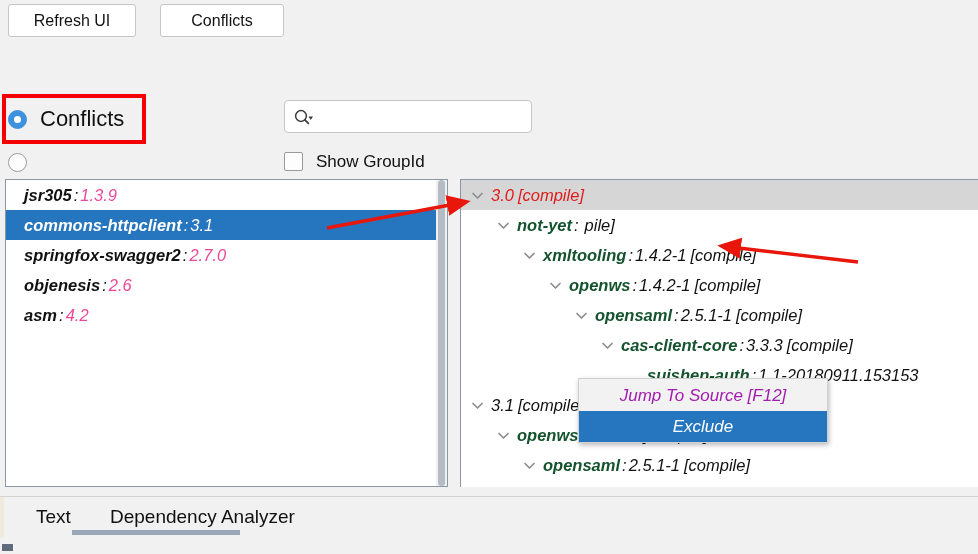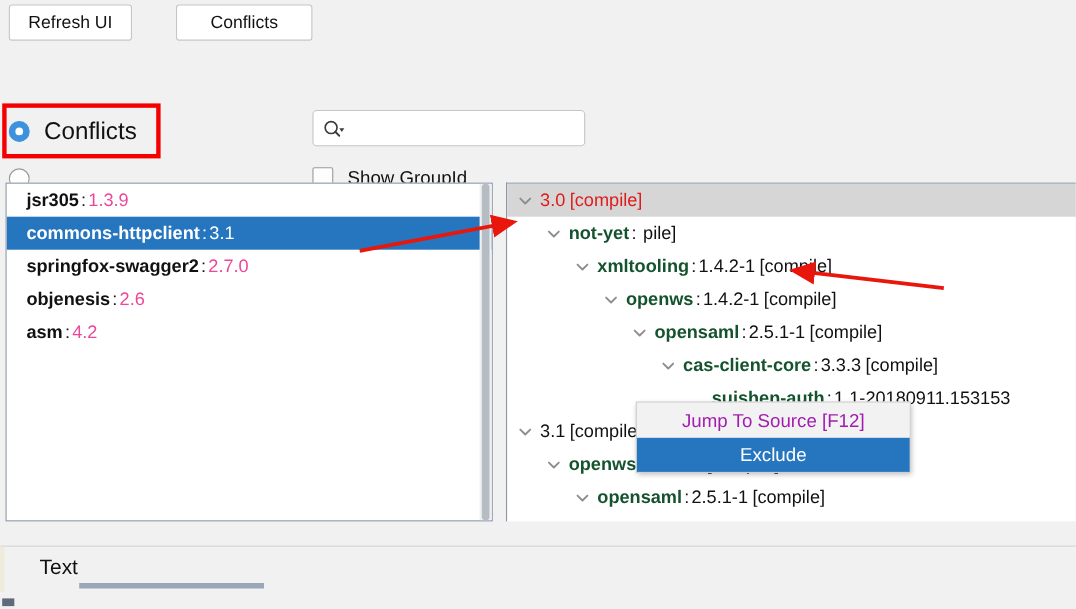--- a/index.html
+++ b/index.html
@@ -35,21 +35,21 @@
     font-family: "Liberation Sans", sans-serif;
     font-size: 16px;
     color: #111;
     padding: 0 14px;
     cursor: default;
     display: flex;
     align-items: center;
     justify-content: center;
     box-sizing: border-box;
   }
-  #btn-refresh { left: 8px; width: 112px; }
+  #btn-refresh { left: 8px; width: 128px; }
   #btn-reimport { left: 160px; width: 124px; }
 
   
   .options {
     position: absolute;
     left: 0; top: 44px;
     width: 978px; height: 134px;
     background: #f1f1f1;
   }
   .radio-row {
@@ -148,22 +148,22 @@
     margin-left: 13px;
     font-size: 17px;
     color: #111;
     white-space: nowrap;
     line-height: 1;
   }
 
   
   #panels {
     position: absolute;
-    left: 0; top: 164px;
-    width: 881px; height: 312px;
+    left: 0; top: 177px;
+    width: 881px; height: 312px; font-style: italic;
   }
 
   #left-panel {
     position: absolute;
     left: 5px; top: 2px;
     width: 443px; height: 308px;
     background: #ffffff;
     border: 1px solid #8a97a5;
     box-sizing: border-box;
     overflow: hidden;
@@ -526,16 +526,17 @@
       <polygon points="0 0, 7 3.1, 0 6.2" fill="#e8160b"></polygon>
     </marker>
   </defs>
   <line x1="327" y1="228" x2="466" y2="202" stroke="#e8160b" stroke-width="3.4" marker-end="url(#arrowhead)"></line>
   <line x1="858" y1="262" x2="722" y2="246" stroke="#e8160b" stroke-width="3.4" marker-end="url(#arrowhead)"></line>
 </svg>
 
 <div id="tabbar">
   <div id="tabbar-left-edge"></div>
   <div class="tab" id="tab-text">Text</div>
+  <div class="tab" id="tab-analyzer">Dependency Analyzer</div>
   <div id="tab-underline"></div>
 </div>
 <div id="bottom-strip"></div>
 <div id="bottom-nub"></div>
 
 </body></html>

